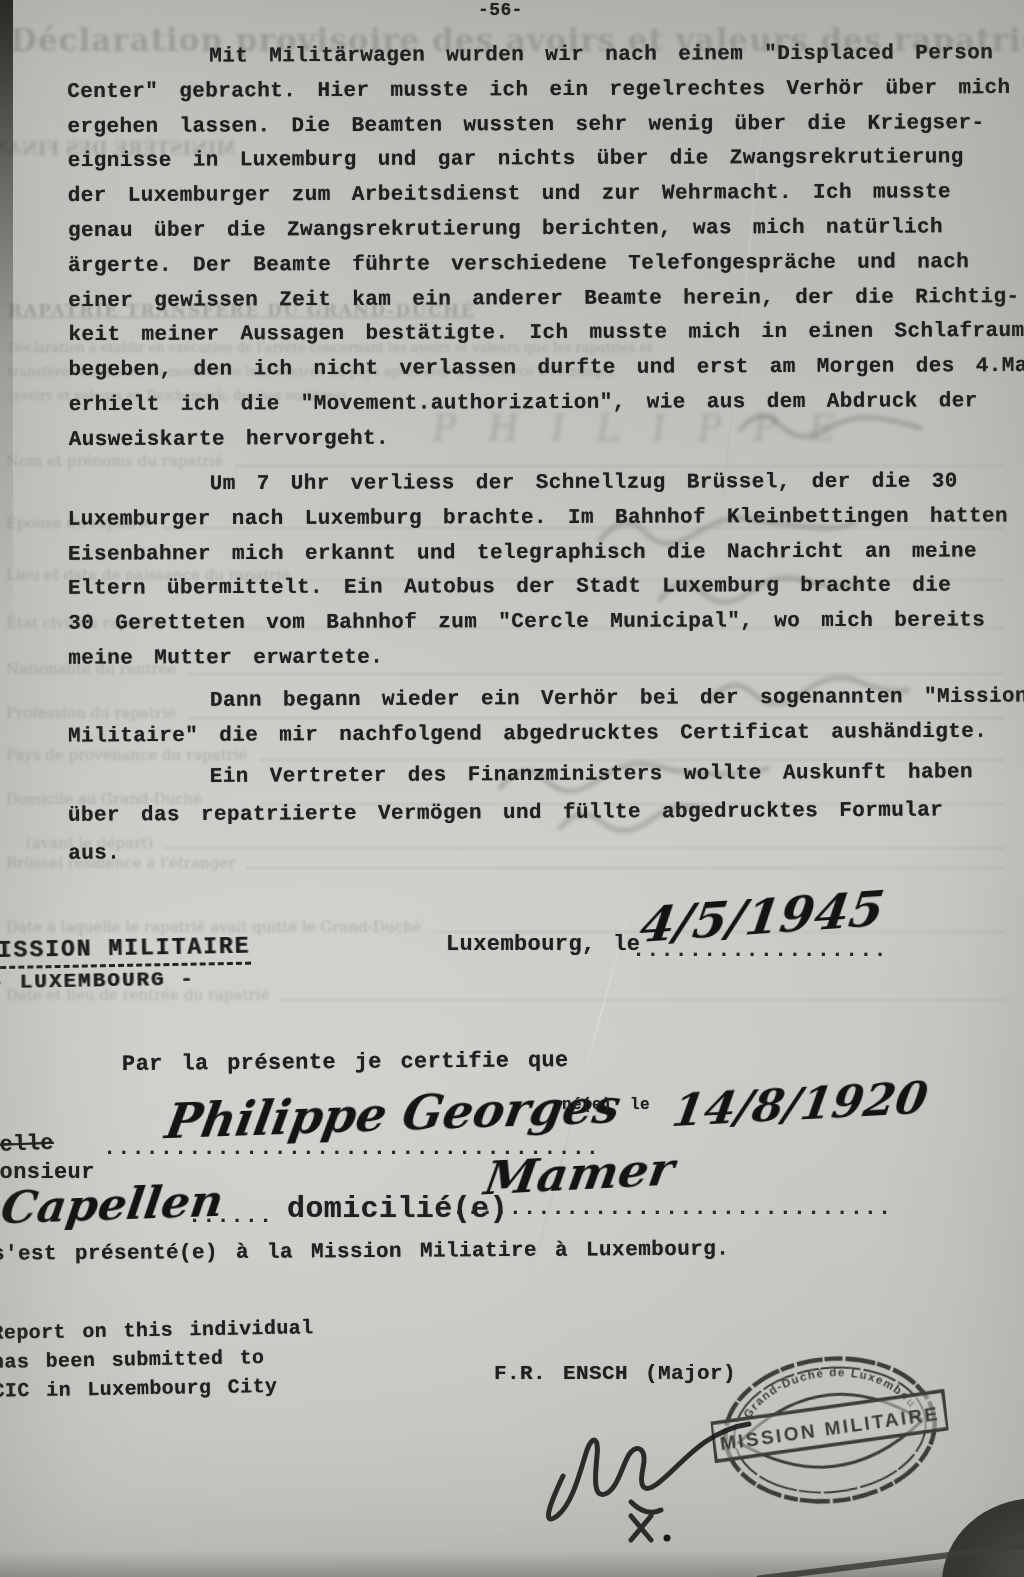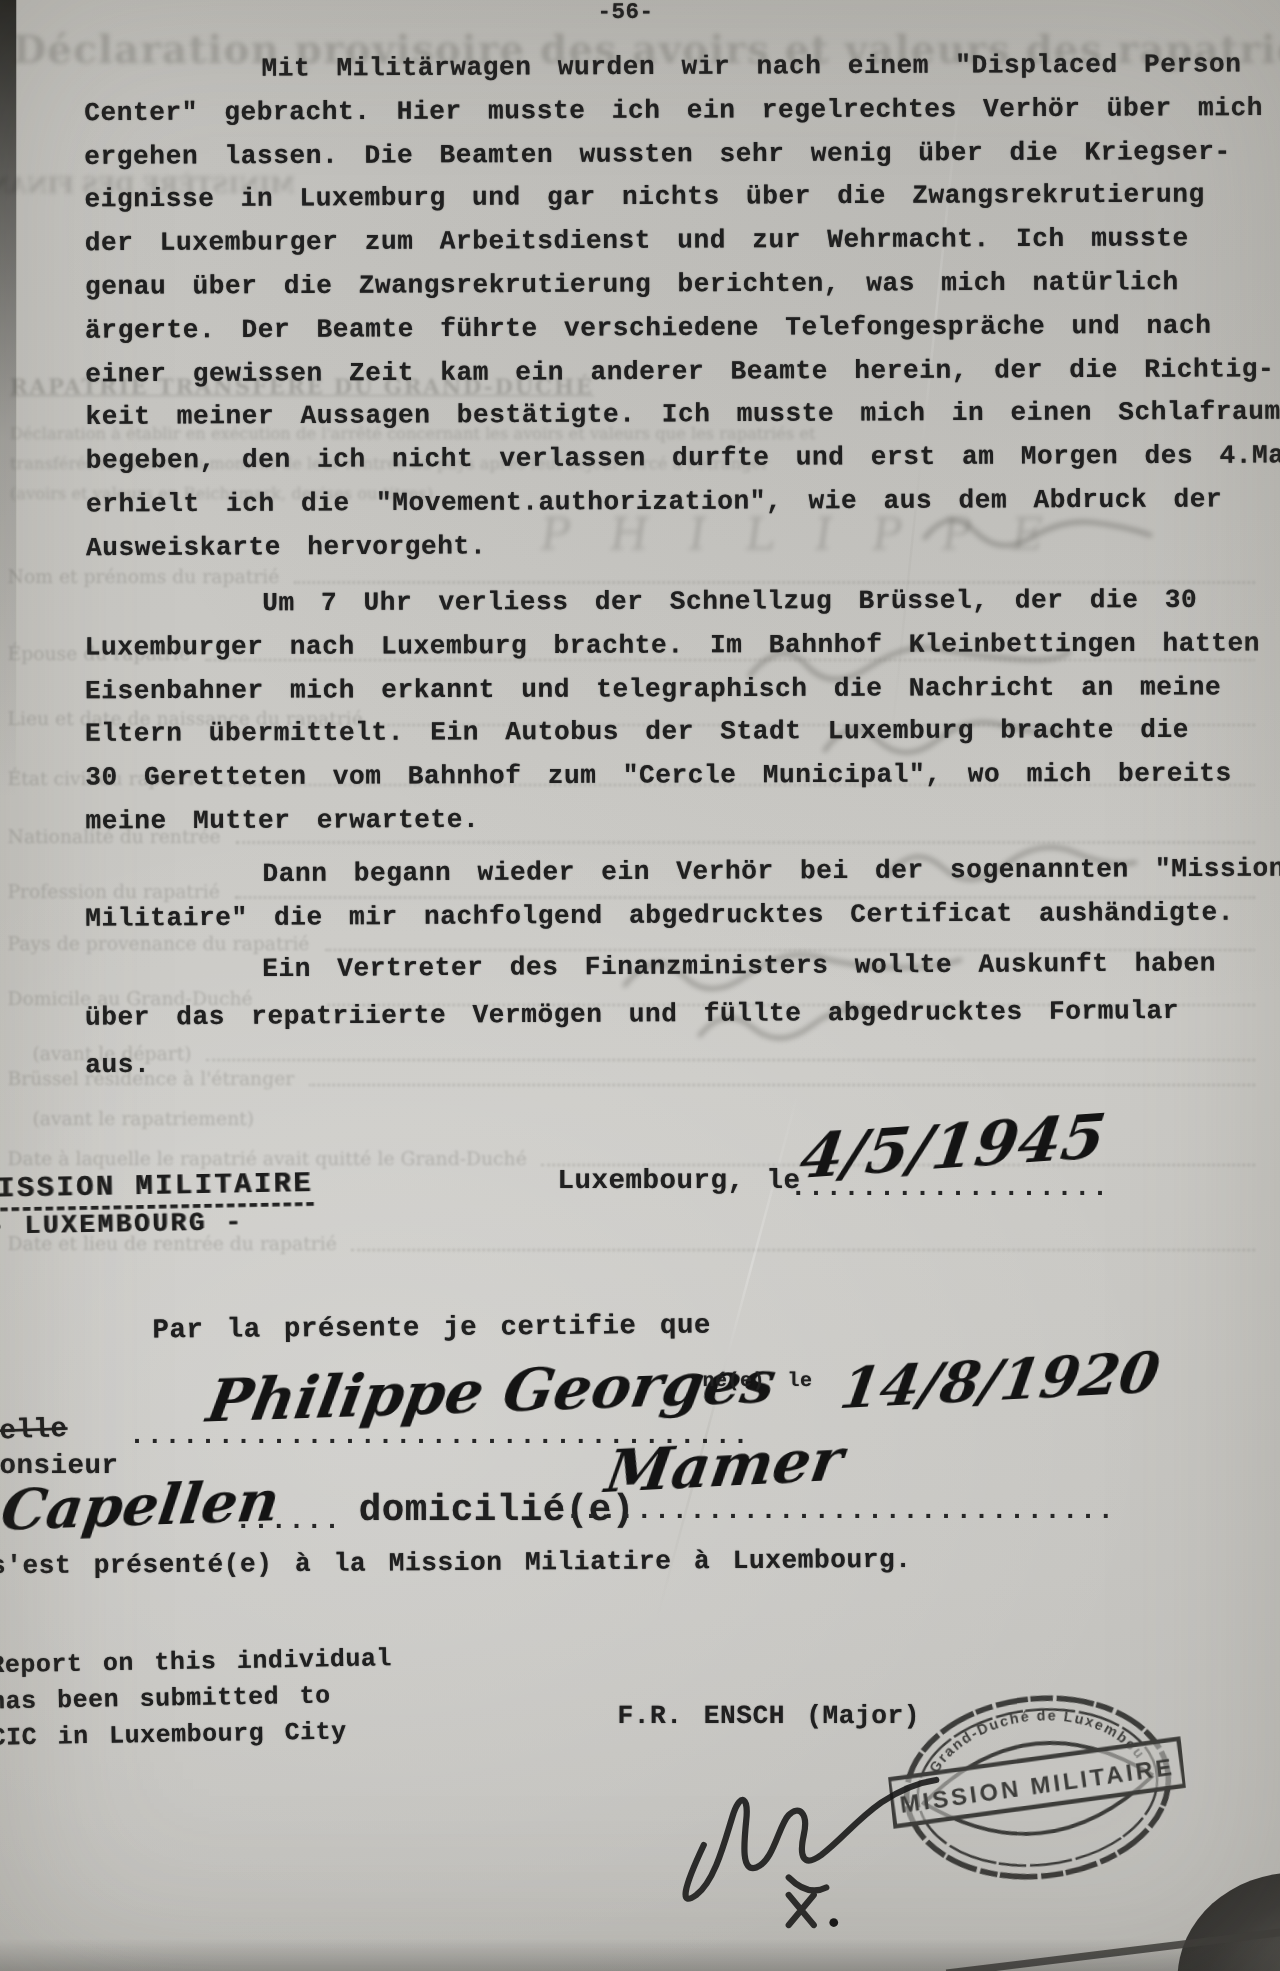--- a/index.html
+++ b/index.html
@@ -84,23 +84,20 @@
       <span class="leader"></span>
     </div>
   <div class="abs ghost-row" style="left:26px;top:822px;width:988px;margin-top:12px;">
     <span>(avant le départ)</span>
       <span class="leader"></span>
     </div>
   <div class="abs ghost-row" style="left:6px;top:854px;width:1008px;">
     <span>Brüssel résidence à l'étranger</span>
       <span class="leader"></span>
     </div>
-  <div class="abs ghost-row" style="left:26px;top:886px;width:500px;">
-    <span>(avant le rapatriement)</span>
-    </div>
   <div class="abs ghost-row" style="left:6px;top:918px;width:1008px;text-align:center;">
     <span>Date à laquelle le rapatrié avait quitté le Grand-Duché</span>
       <span class="leader"></span>
     </div>
   <div class="abs ghost-row" style="left:6px;top:986px;width:1008px;">
     <span>Date et lieu de rentrée du rapatrié</span>
       <span class="leader"></span>
     </div>
 
   <svg class="abs" width="1024" height="1577" viewBox="0 0 1024 1577" style="left:0;top:0;filter:blur(2.2px);opacity:.45;pointer-events:none;">

